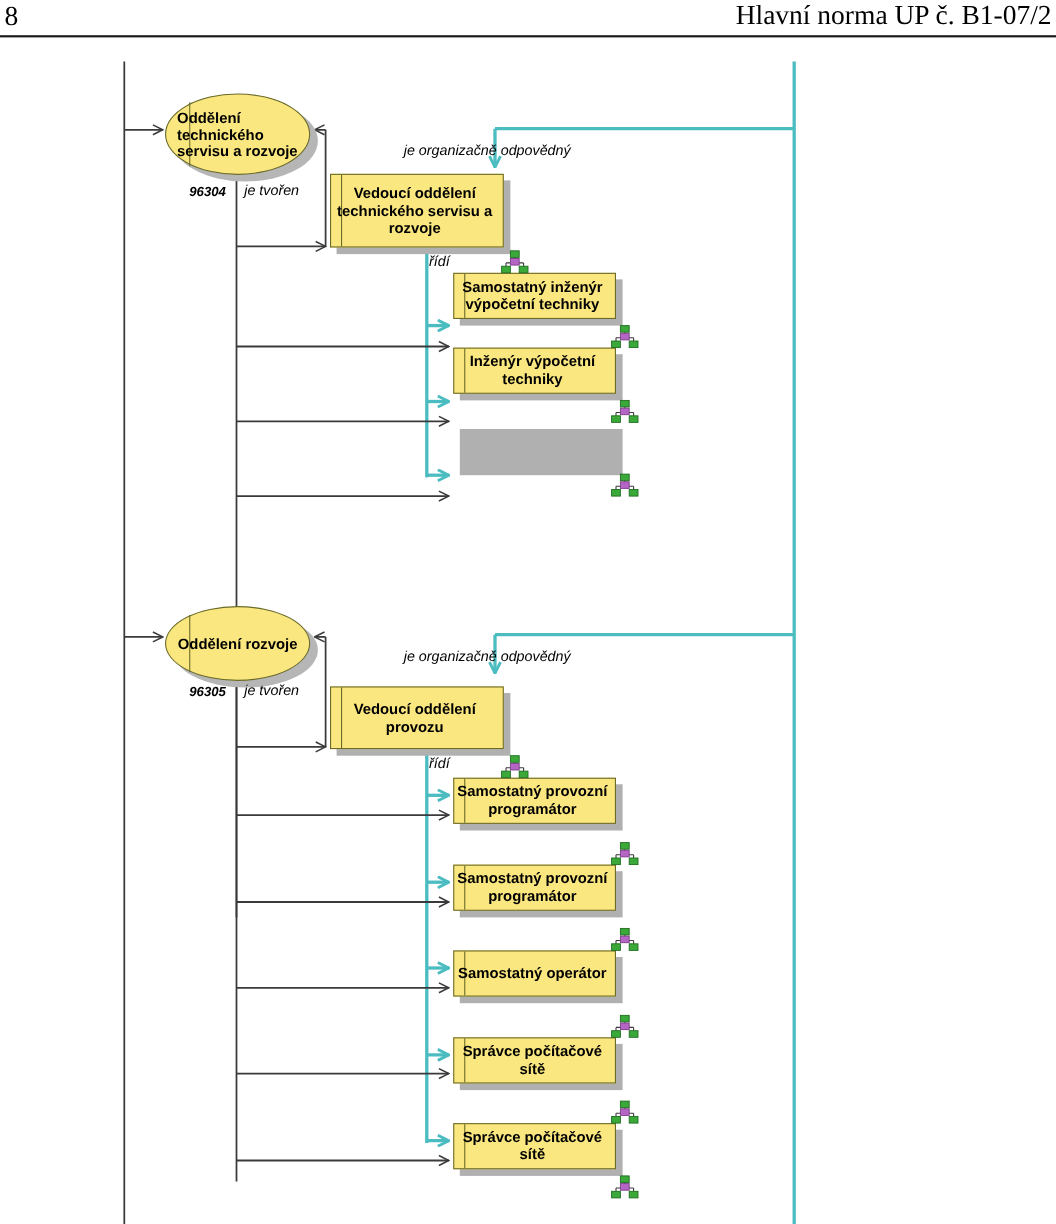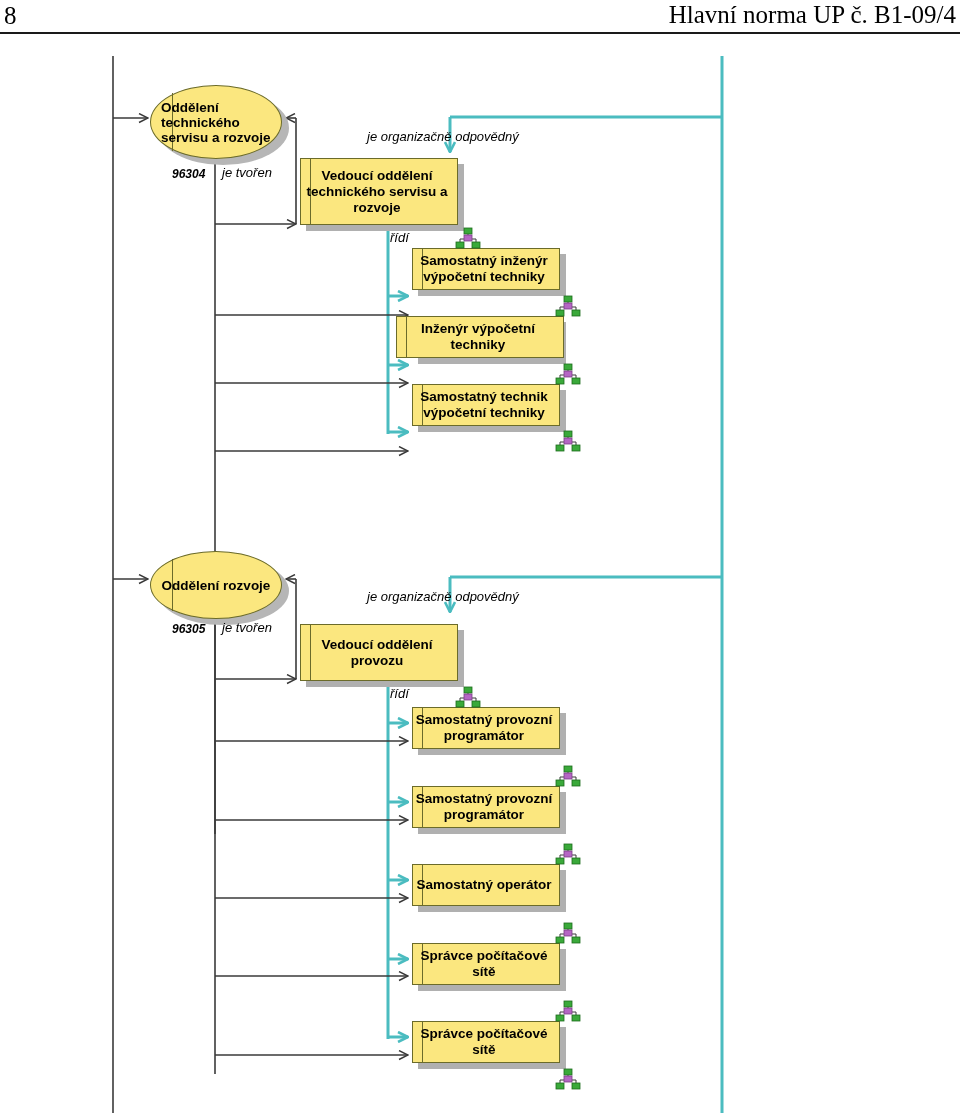--- a/index.html
+++ b/index.html
@@ -82,21 +82,21 @@
     white-space:nowrap;z-index:8;
   }
   
   .orgicon{position:absolute;width:26px;height:22px;z-index:9;}
 </style>
 </head>
 <body>
 
 <div id="page-header">
   <div id="page-number">8</div>
-  <div id="header-title">Hlavní norma UP č. B1-09/4</div>
+  <div id="header-title">Hlavní norma UP č. B1-07/2</div>
   <div id="header-rule"></div>
 </div>
 
 <div id="diagram">
 
   <svg class="lyr" viewBox="0 0 960 1079" xmlns="http://www.w3.org/2000/svg">
     <defs>
       <marker id="ah-black" markerWidth="11" markerHeight="11" refX="10" refY="5.5" orient="auto" markerUnits="userSpaceOnUse">
         <path d="M1,1 L10,5.5 L1,10" fill="none" stroke="#3a3a3a" stroke-width="1.4"></path>
       </marker>
@@ -183,40 +183,36 @@
     <line x1="5" y1="12" x2="21" y2="12" stroke="#3a3a3a" stroke-width="1"></line>
     <line x1="5" y1="12" x2="5" y2="15" stroke="#3a3a3a" stroke-width="1"></line>
     <line x1="21" y1="12" x2="21" y2="15" stroke="#3a3a3a" stroke-width="1"></line>
     <rect x="9" y="1" width="8" height="6" fill="#3aa93a" stroke="#1d6b1d" stroke-width="0.8"></rect>
     <rect x="9" y="8" width="8" height="6" fill="#b566c4" stroke="#7a3d86" stroke-width="0.8"></rect>
     <rect x="1" y="15" width="8" height="6" fill="#3aa93a" stroke="#1d6b1d" stroke-width="0.8"></rect>
     <rect x="17" y="15" width="8" height="6" fill="#3aa93a" stroke="#1d6b1d" stroke-width="0.8"></rect>
   </svg>
 
   <div class="box-shadow" style="left:418px;top:288px;width:148px;height:42px;"></div>
-  <div class="box" style="left:396px;top:282px;width:168px;height:42px;justify-content:center;">
+  <div class="box" style="left:412px;top:282px;width:148px;height:42px;justify-content:center;">
     <span class="innerbar"></span>
     <span class="btext">Inženýr výpočetní techniky</span>
   </div>
   <svg class="orgicon" style="left:555px;top:261px;" viewBox="0 0 26 22" xmlns="http://www.w3.org/2000/svg">
     <line x1="13" y1="7" x2="13" y2="12" stroke="#3a3a3a" stroke-width="1"></line>
     <line x1="5" y1="12" x2="21" y2="12" stroke="#3a3a3a" stroke-width="1"></line>
     <line x1="5" y1="12" x2="5" y2="15" stroke="#3a3a3a" stroke-width="1"></line>
     <line x1="21" y1="12" x2="21" y2="15" stroke="#3a3a3a" stroke-width="1"></line>
     <rect x="9" y="1" width="8" height="6" fill="#3aa93a" stroke="#1d6b1d" stroke-width="0.8"></rect>
     <rect x="9" y="8" width="8" height="6" fill="#b566c4" stroke="#7a3d86" stroke-width="0.8"></rect>
     <rect x="1" y="15" width="8" height="6" fill="#3aa93a" stroke="#1d6b1d" stroke-width="0.8"></rect>
     <rect x="17" y="15" width="8" height="6" fill="#3aa93a" stroke="#1d6b1d" stroke-width="0.8"></rect>
   </svg>
 
   <div class="box-shadow" style="left:418px;top:356px;width:148px;height:42px;"></div>
-  <div class="box" style="left:412px;top:350px;width:148px;height:42px;">
-    <span class="innerbar"></span>
-    <span class="btext">Samostatný technik výpočetní techniky</span>
-  </div>
   <svg class="orgicon" style="left:555px;top:329px;" viewBox="0 0 26 22" xmlns="http://www.w3.org/2000/svg">
     <line x1="13" y1="7" x2="13" y2="12" stroke="#3a3a3a" stroke-width="1"></line>
     <line x1="5" y1="12" x2="21" y2="12" stroke="#3a3a3a" stroke-width="1"></line>
     <line x1="5" y1="12" x2="5" y2="15" stroke="#3a3a3a" stroke-width="1"></line>
     <line x1="21" y1="12" x2="21" y2="15" stroke="#3a3a3a" stroke-width="1"></line>
     <rect x="9" y="1" width="8" height="6" fill="#3aa93a" stroke="#1d6b1d" stroke-width="0.8"></rect>
     <rect x="9" y="8" width="8" height="6" fill="#b566c4" stroke="#7a3d86" stroke-width="0.8"></rect>
     <rect x="1" y="15" width="8" height="6" fill="#3aa93a" stroke="#1d6b1d" stroke-width="0.8"></rect>
     <rect x="17" y="15" width="8" height="6" fill="#3aa93a" stroke="#1d6b1d" stroke-width="0.8"></rect>
   </svg>

